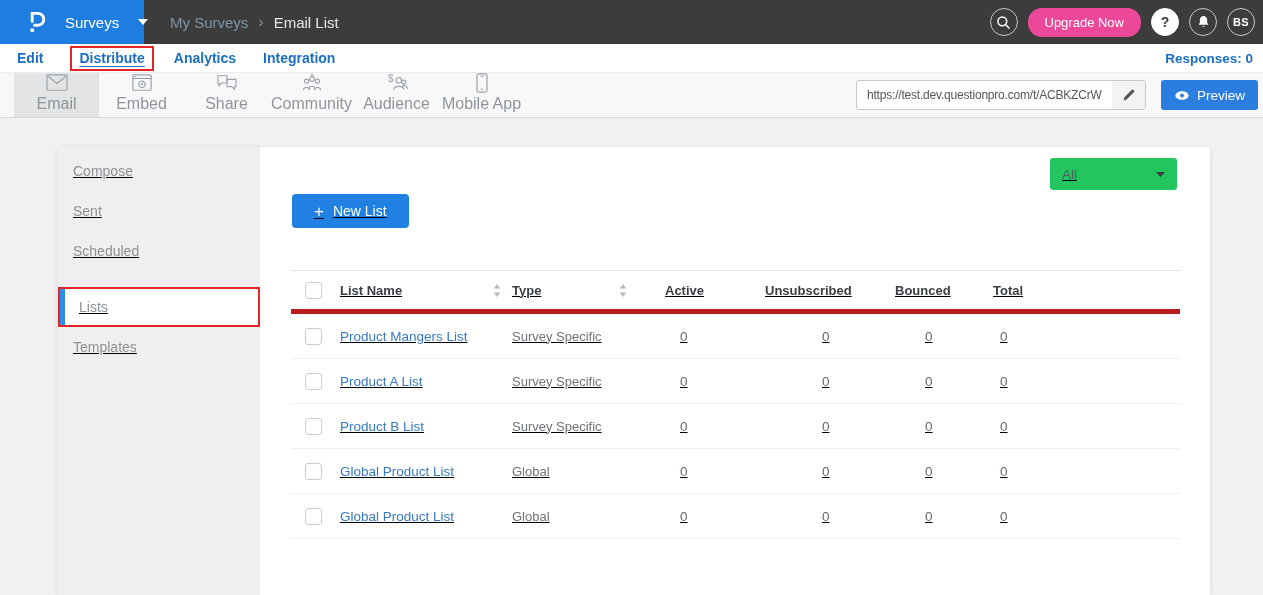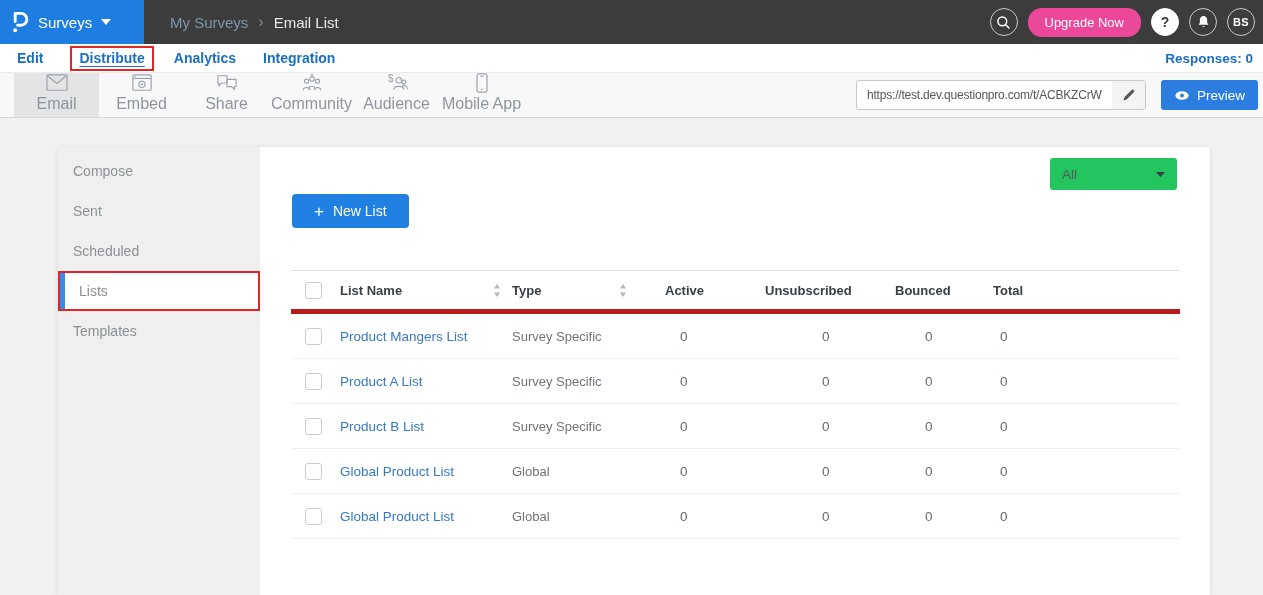--- a/index.html
+++ b/index.html
@@ -2,21 +2,21 @@
 <html><head>
 <meta charset="utf-8">
 <style>
   * { margin:0; padding:0; box-sizing:border-box; }
   html,body { width:1263px; height:595px; overflow:hidden; }
   body { font-family:"Liberation Sans", "DejaVu Sans", sans-serif; background:#f1f1f2; }
   .app { width:1263px; height:595px; position:relative; }
 
   
   .topbar { height:44px; background:#3c3c3c; display:flex; align-items:center; }
-  .brandbox { width:144px; height:44px; background:#1d7de1; display:flex; align-items:center; padding-left:8px; gap:7px; cursor:pointer; }
+  .brandbox { width:144px; height:44px; background:#1d7de1; display:flex; align-items:center; padding-left:25px; gap:17px; cursor:pointer; }
   .brandbox .logo { width:23px; height:24px; display:inline-flex; }
   .brandbox .plabel { color:#fff; font-size:15px; }
   .caret-w { margin-left:2px; display:inline-flex; }
   .crumbs { display:flex; align-items:center; margin-left:26px; gap:10px; font-size:15px; }
   .crumb-parent { color:#7d96a9; cursor:pointer; }
   .crumb-sep { color:#87898b; font-size:16px; line-height:1; }
   .crumb-current { color:#e7e9e9; }
   .top-right { margin-left:auto; display:flex; align-items:center; gap:10px; padding-right:8px; }
   .circ { width:28px; height:28px; border-radius:50%; border:1px solid #c9c9c9; display:flex; align-items:center; justify-content:center; cursor:pointer; }
   .circ.solid { background:#fff; border-color:#fff; color:#3c3c3c; font-weight:bold; font-size:14px; }
@@ -36,24 +36,24 @@
   .channel.active { background:#e3e4e4; }
   .channel .clabel { font-size:16px; color:#8e959f; }
   .channel svg { display:block; }
   .urlwrap { position:absolute; right:117px; top:7px; width:290px; height:30px; background:#fff; border:1px solid #c9c9c9; border-radius:3px; display:flex; align-items:center; overflow:hidden; }
   .urltext { flex:1; font-size:12px; color:#52575c; padding-left:10px; white-space:nowrap; overflow:hidden; letter-spacing:-.2px; }
   .urledit { width:33px; height:100%; background:#f3f3f3; display:flex; align-items:center; justify-content:center; cursor:pointer; }
   .previewbtn { position:absolute; right:5px; top:7px; height:30px; background:#2b7ee0; color:#fff; border:none; border-radius:3px; font-size:13.5px; padding:0 13px; display:flex; align-items:center; gap:7px; cursor:pointer; }
 
   
   .page { height:477px; background:#f1f1f2; }
-  .card { margin-left:58px; margin-top:29px; width:1152px; height:448px; background:#fff; border-radius:4px 4px 0 0; box-shadow:0 1px 5px rgba(0,0,0,.10); display:flex; }
+  .card { margin-left:58px; margin-top:29px; width:1152px; height:448px; background:#fff; border-radius:4px 4px 0 0; box-shadow:0 1px 5px rgba(0,0,0,.10); display:flex;text-decoration:underline; }
   .sidenav { width:202px; background:#efefef; border-radius:4px 0 0 0; padding-top:4px; flex-shrink:0; }
   .side-item { height:40px; display:flex; align-items:center; padding-left:15px; color:#8c9196; font-size:14px; cursor:pointer; }
-  .side-item.active { background:#fff; border:2px solid #e42525; position:relative; padding-left:19px; }
+  .side-item.active { background:#fff; border:2px solid #e42525; position:relative; padding-left:19px;margin-top:16px; }
   .side-item.active::before { content:""; position:absolute; left:0; top:0; bottom:0; width:5px; background:#2e8eea; }
 
   .content { flex:1; position:relative; }
   .toprow { display:flex; justify-content:flex-end; align-items:center; gap:10px; padding:11px 33px 0 0; }
   .searchbox { width:318px; height:30px; background:#f4f4f5; border-radius:3px; display:flex; align-items:center; padding-left:11px; gap:8px; }
   .searchbox input { border:none; background:transparent; outline:none; font-size:13.5px; color:#3a3f44; width:260px; font-family:inherit; }
   .searchbox input::placeholder { color:#9aa0a6; }
   .filter { width:127px; height:30px; background:#22c55e; border-radius:3px; display:flex; align-items:center; padding:16px 12px; cursor:pointer; }
   .filter .fval { font-size:13.5px; color:#565b61; }
   .filter .fcaret { margin-left:auto; display:inline-flex; }

